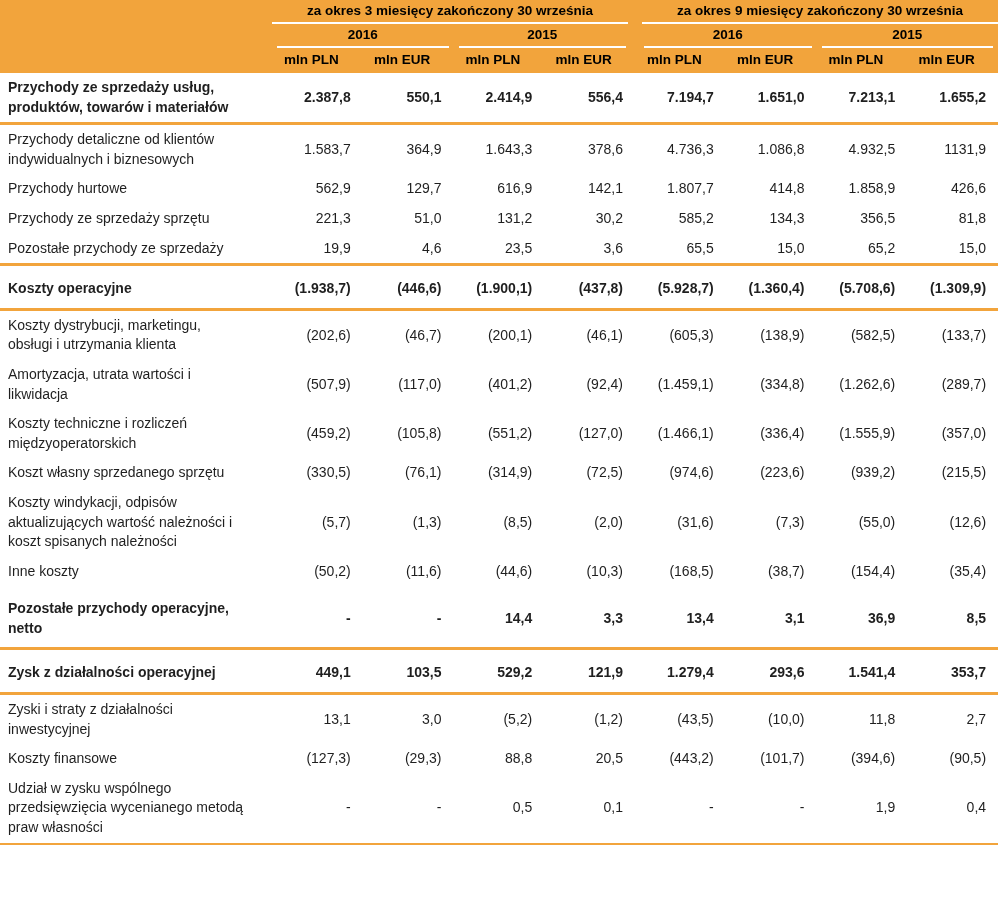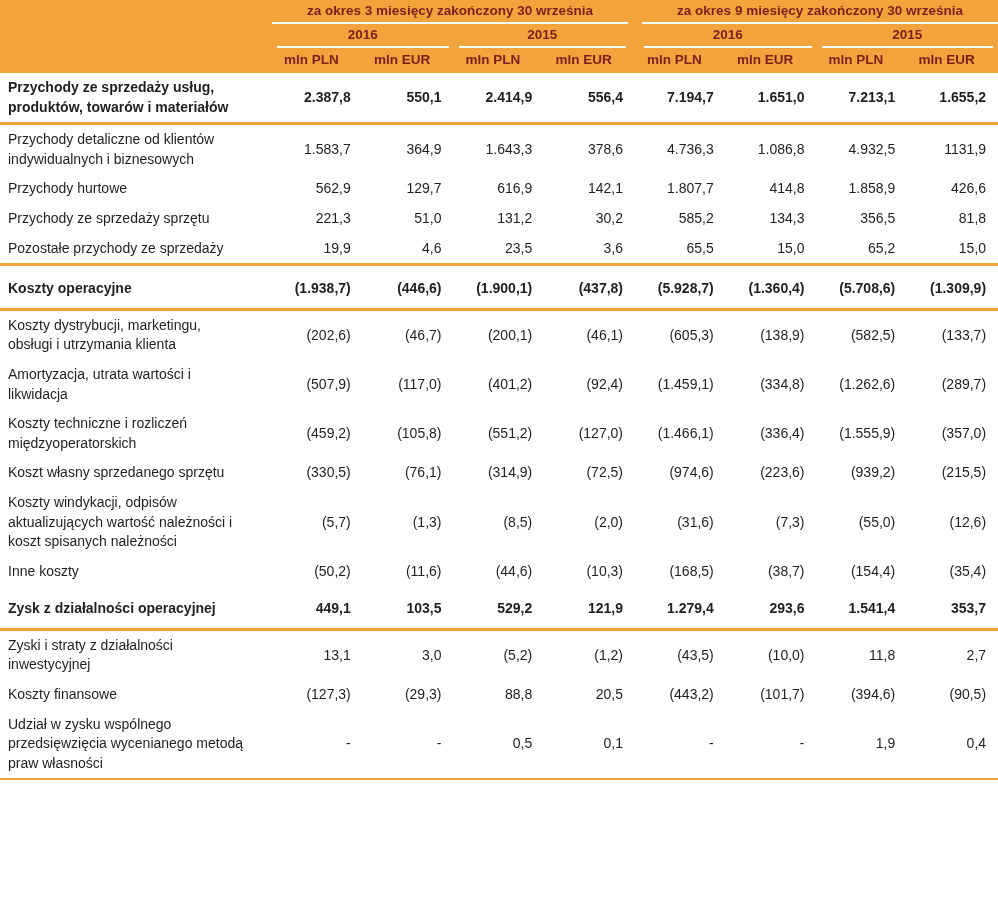--- a/index.html
+++ b/index.html
@@ -14,21 +14,21 @@
     width: 998px;
     border-collapse: collapse;
     table-layout: fixed;
   }
   col.c-label { width: 272px; }
   col.c-data  { width: 90.75px; }
 
   
   thead th {
     background: #F2A43C;
-    color: #7f1d1d;
+    color: #000000;
     font-weight: bold;
     font-size: 13.5px;
     padding: 0;
     vertical-align: bottom;
   }
   th.h-blank { background: #F2A43C; }
   .h-underline {
     border-bottom: 2px solid #ffffff;
     padding: 3px 0 4px 0;
     text-align: center;
@@ -245,20 +245,31 @@
           <td class="num">(50,2)</td>
           <td class="num">(11,6)</td>
           <td class="num">(44,6)</td>
           <td class="num">(10,3)</td>
           <td class="num">(168,5)</td>
           <td class="num">(38,7)</td>
           <td class="num">(154,4)</td>
           <td class="num">(35,4)</td>
         </tr>
         <tr class="bold sep-thick padded">
+          <td class="label">Pozostałe przychody operacyjne, netto</td>
+          <td class="num">-</td>
+          <td class="num">-</td>
+          <td class="num">14,4</td>
+          <td class="num">3,3</td>
+          <td class="num">13,4</td>
+          <td class="num">3,1</td>
+          <td class="num">36,9</td>
+          <td class="num">8,5</td>
+        </tr>
+        <tr class="bold sep-thick padded">
           <td class="label">Zysk z działalności operacyjnej</td>
           <td class="num">449,1</td>
           <td class="num">103,5</td>
           <td class="num">529,2</td>
           <td class="num">121,9</td>
           <td class="num">1.279,4</td>
           <td class="num">293,6</td>
           <td class="num">1.541,4</td>
           <td class="num">353,7</td>
         </tr>

